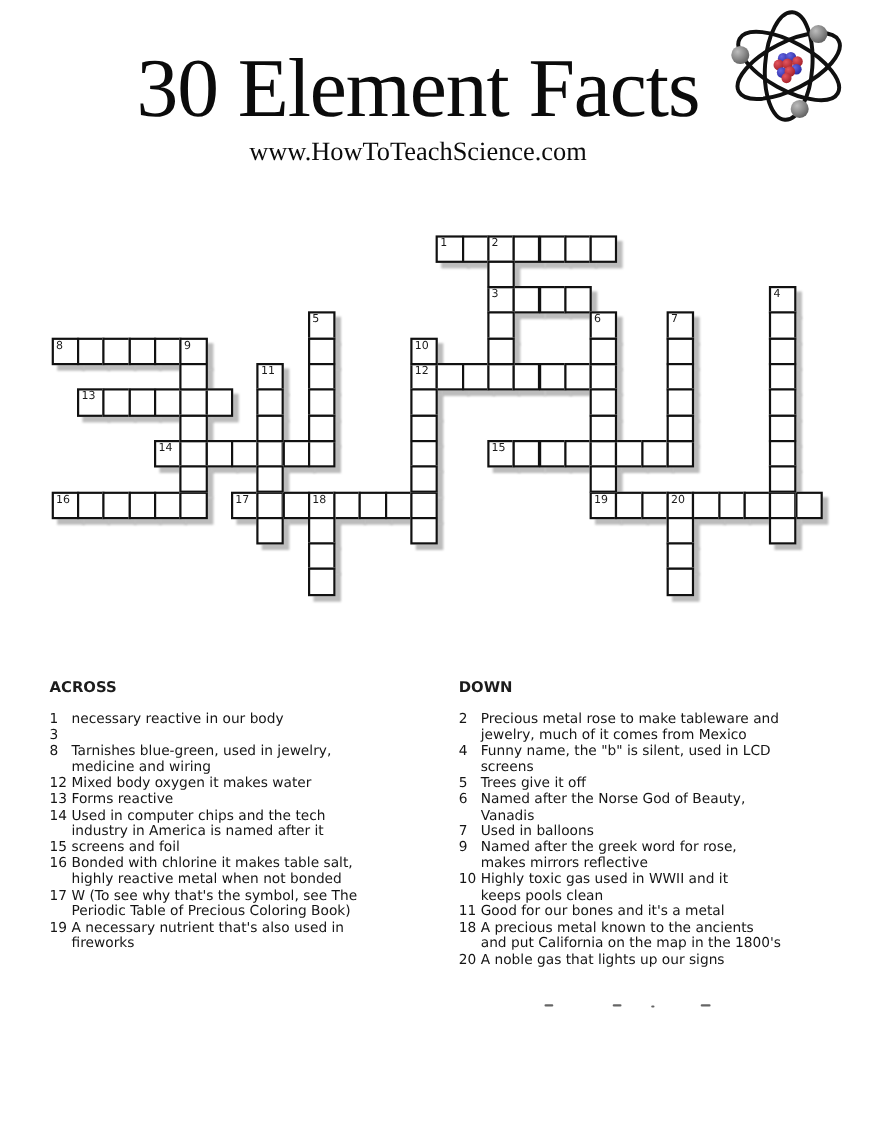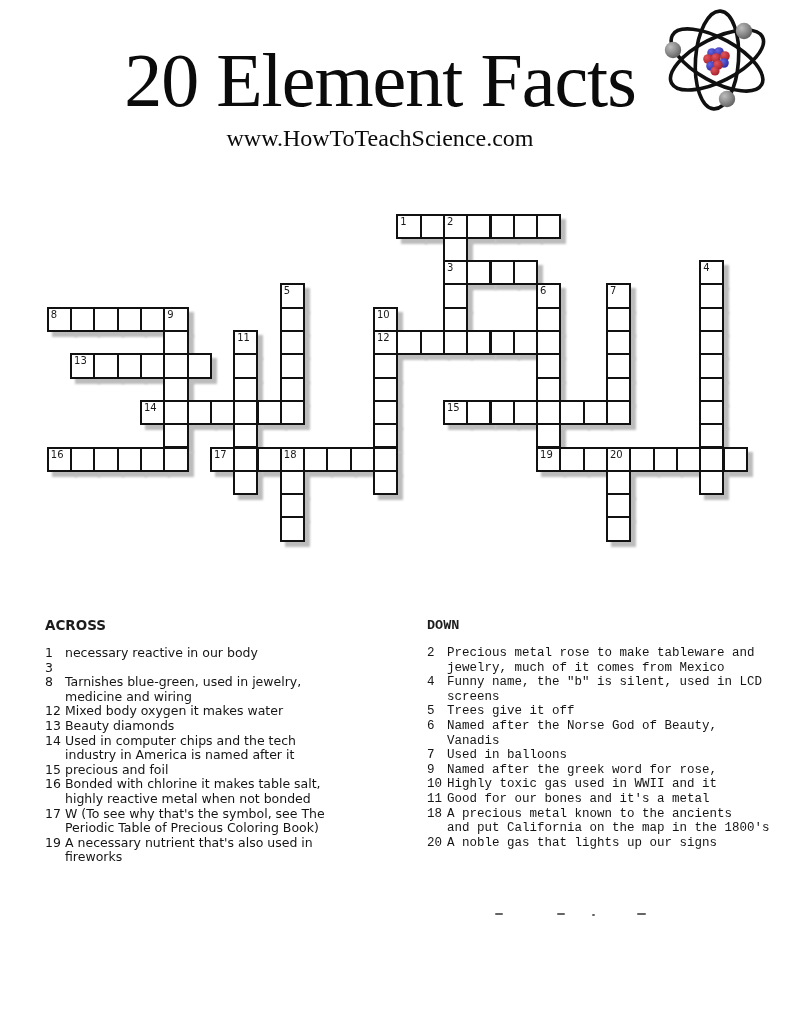--- a/index.html
+++ b/index.html
@@ -20,37 +20,37 @@
   .cshadow{position:absolute;width:25.3px;height:25.3px;background:#bcbcbc;
            filter:blur(1px);z-index:1;}
   .cell{position:absolute;box-sizing:border-box;width:25.3px;height:25.3px;
         background:#ffffff;border:2px solid #111;z-index:2;}
   .cell .num{position:absolute;top:0;left:2px;font-size:10px;line-height:11px;
              color:#1a1a1a;}
 
   
   .clue-col{position:absolute;top:618px;}
   #across-col{left:45px;width:330px;}
-  #down-col{left:427px;width:330px;font-family:Liberation Mono, monospace;}
+  #down-col{left:417px;width:330px;}
   .clue-head{font-size:13.5px;line-height:15px;color:#1c1c1c;margin:0;}
   .clue-list{margin-top:13px;}
   .clue{display:flex;}
   .cnum{flex:0 0 20px;font-size:12.5px;line-height:14.6px;}
   .ctext{font-size:12.5px;line-height:14.6px;}
   .ctext div{white-space:nowrap;height:14.6px;}
 
   
   .stray{position:absolute;height:2px;background:#4a4a4a;opacity:.85;border-radius:1px;}
 </style>
 </head>
 <body>
 
 <div id="page">
 
-  <div id="title">20 Element Facts</div>
+  <div id="title">30 Element Facts</div>
   <div id="subtitle">www.HowToTeachScience.com</div>
 
   <svg id="atom" viewBox="0 0 118 124">
     <defs>
       <radialGradient id="eg" cx="35%" cy="32%" r="75%">
         <stop offset="0%" stop-color="#bdbdbd"></stop>
         <stop offset="55%" stop-color="#8a8a8a"></stop>
         <stop offset="100%" stop-color="#5c5c5c"></stop>
       </radialGradient>
       <radialGradient id="rg" cx="35%" cy="32%" r="80%">
@@ -381,34 +381,34 @@
         </div>
         <div class="clue">
           <span class="cnum">12</span>
           <span class="ctext">
             <div>Mixed body oxygen it makes water</div>
           </span>
         </div>
         <div class="clue">
           <span class="cnum">13</span>
           <span class="ctext">
-            <div>Beauty diamonds</div>
+            <div>Forms reactive</div>
           </span>
         </div>
         <div class="clue">
           <span class="cnum">14</span>
           <span class="ctext">
             <div>Used in computer chips and the tech</div>
             <div>industry in America is named after it</div>
           </span>
         </div>
         <div class="clue">
           <span class="cnum">15</span>
           <span class="ctext">
-            <div>precious and foil</div>
+            <div>screens and foil</div>
           </span>
         </div>
         <div class="clue">
           <span class="cnum">16</span>
           <span class="ctext">
             <div>Bonded with chlorine it makes table salt,</div>
             <div>highly reactive metal when not bonded</div>
           </span>
         </div>
         <div class="clue">
@@ -461,26 +461,28 @@
         <div class="clue">
           <span class="cnum">7</span>
           <span class="ctext">
             <div>Used in balloons</div>
           </span>
         </div>
         <div class="clue">
           <span class="cnum">9</span>
           <span class="ctext">
             <div>Named after the greek word for rose,</div>
+            <div>makes mirrors reflective</div>
           </span>
         </div>
         <div class="clue">
           <span class="cnum">10</span>
           <span class="ctext">
             <div>Highly toxic gas used in WWII and it</div>
+            <div>keeps pools clean</div>
           </span>
         </div>
         <div class="clue">
           <span class="cnum">11</span>
           <span class="ctext">
             <div>Good for our bones and it's a metal</div>
           </span>
         </div>
         <div class="clue">
           <span class="cnum">18</span>

